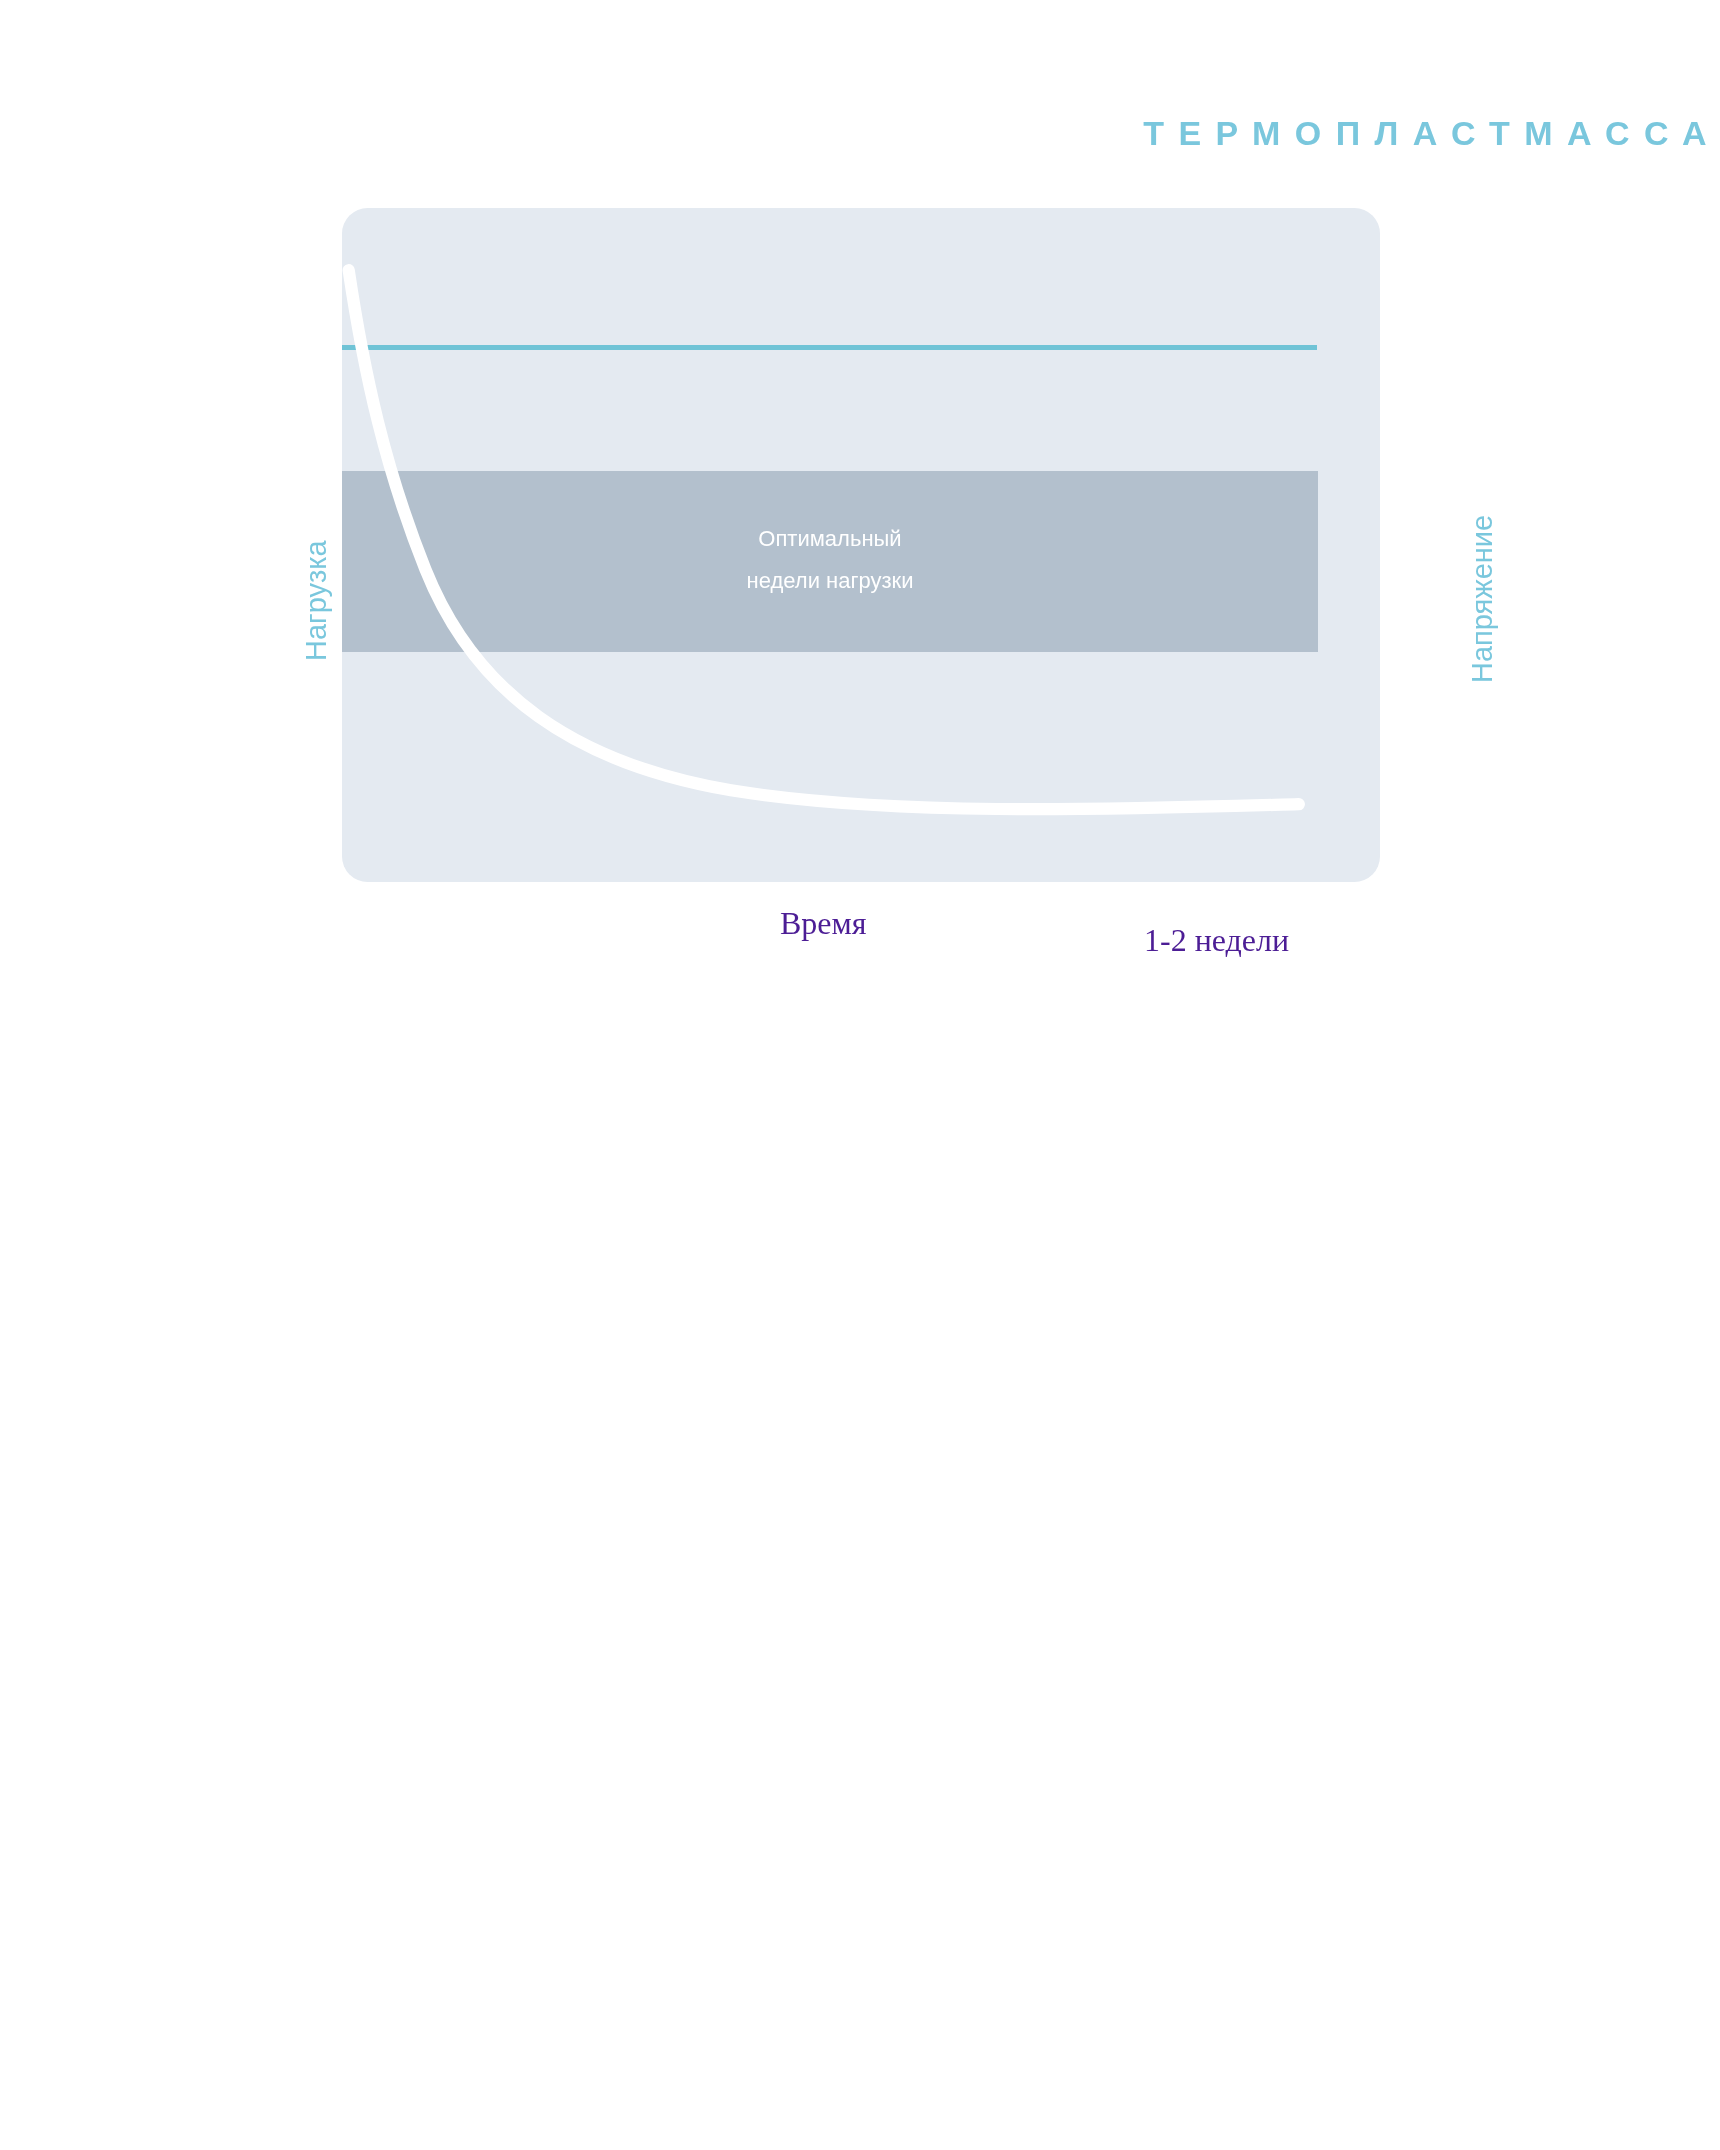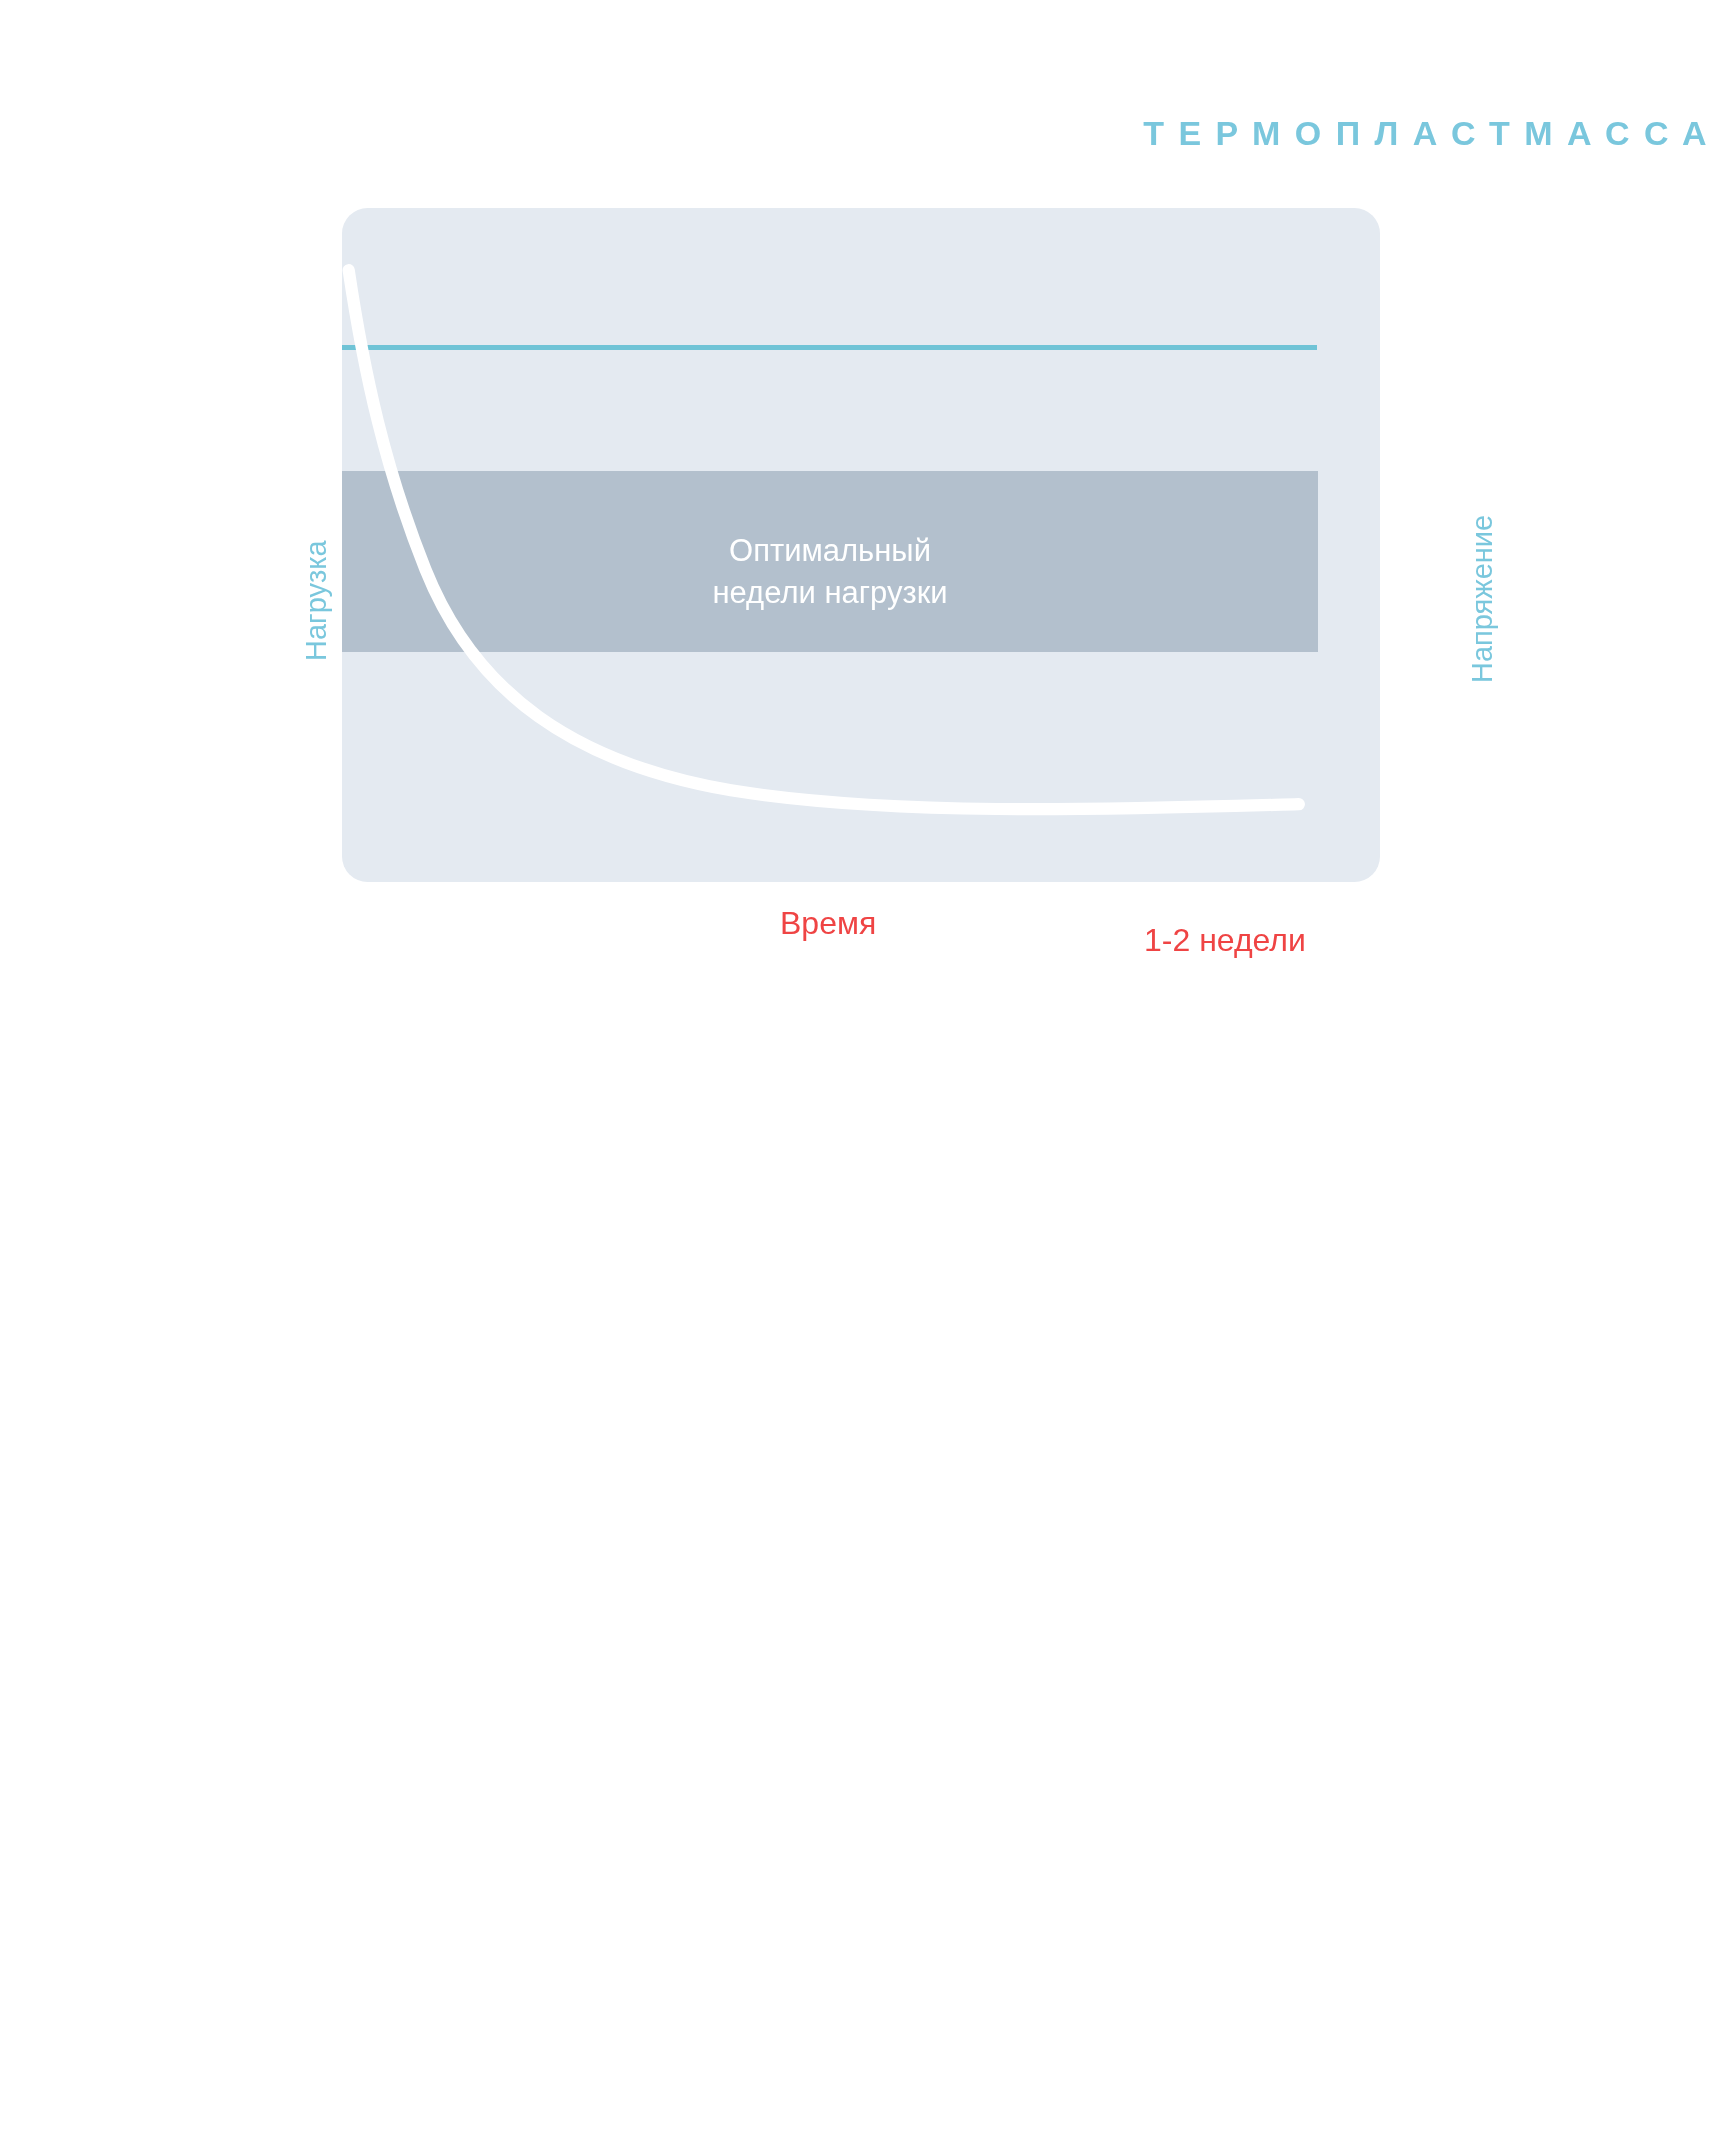--- a/index.html
+++ b/index.html
@@ -41,24 +41,23 @@
 
   
   .band{ position:absolute; left:0; background:#b3c0cd; }
   #band-1{ top:263px; height:181px; width:976px; }
 
   .band-label{
     position:absolute;
     width:976px; left:0;
     text-align:center;
     color:#ffffff;
-    font-size:31px;
+    font-size:22px;
     line-height:42px;
     font-weight:400;
-    margin-top:12px;
   }
   #band-label-1{ top:47px; }
 
   
   .threshold{ position:absolute; background:#6fc3d6; height:5px; }
   #threshold-1{ top:137px; left:0; width:975px; }
 
   
   .axis-label{
     position:absolute;
@@ -67,23 +66,24 @@
     white-space:nowrap;
     transform-origin:0 0;
     transform:rotate(-90deg);
   }
   #axis-left-1 { left:300px;  top:661px; }
   #axis-right-1{ left:1466px; top:683px; }
 
   
   .foot-label{
     position:absolute;
-    color:#ef4444;
+    color:#4c1d95;
     font-size:32px;
     white-space:nowrap;
+    font-family:Liberation Serif, serif;
   }
   #time-label{ left:780px; top:905px; }
   #duration-label{ left:1144px; top:900px;margin-top:22px; }
 
   svg{ display:block; }
   .plot-svg{ position:absolute; left:0; top:0; }
 </style>
 </head>
 <body>
 

